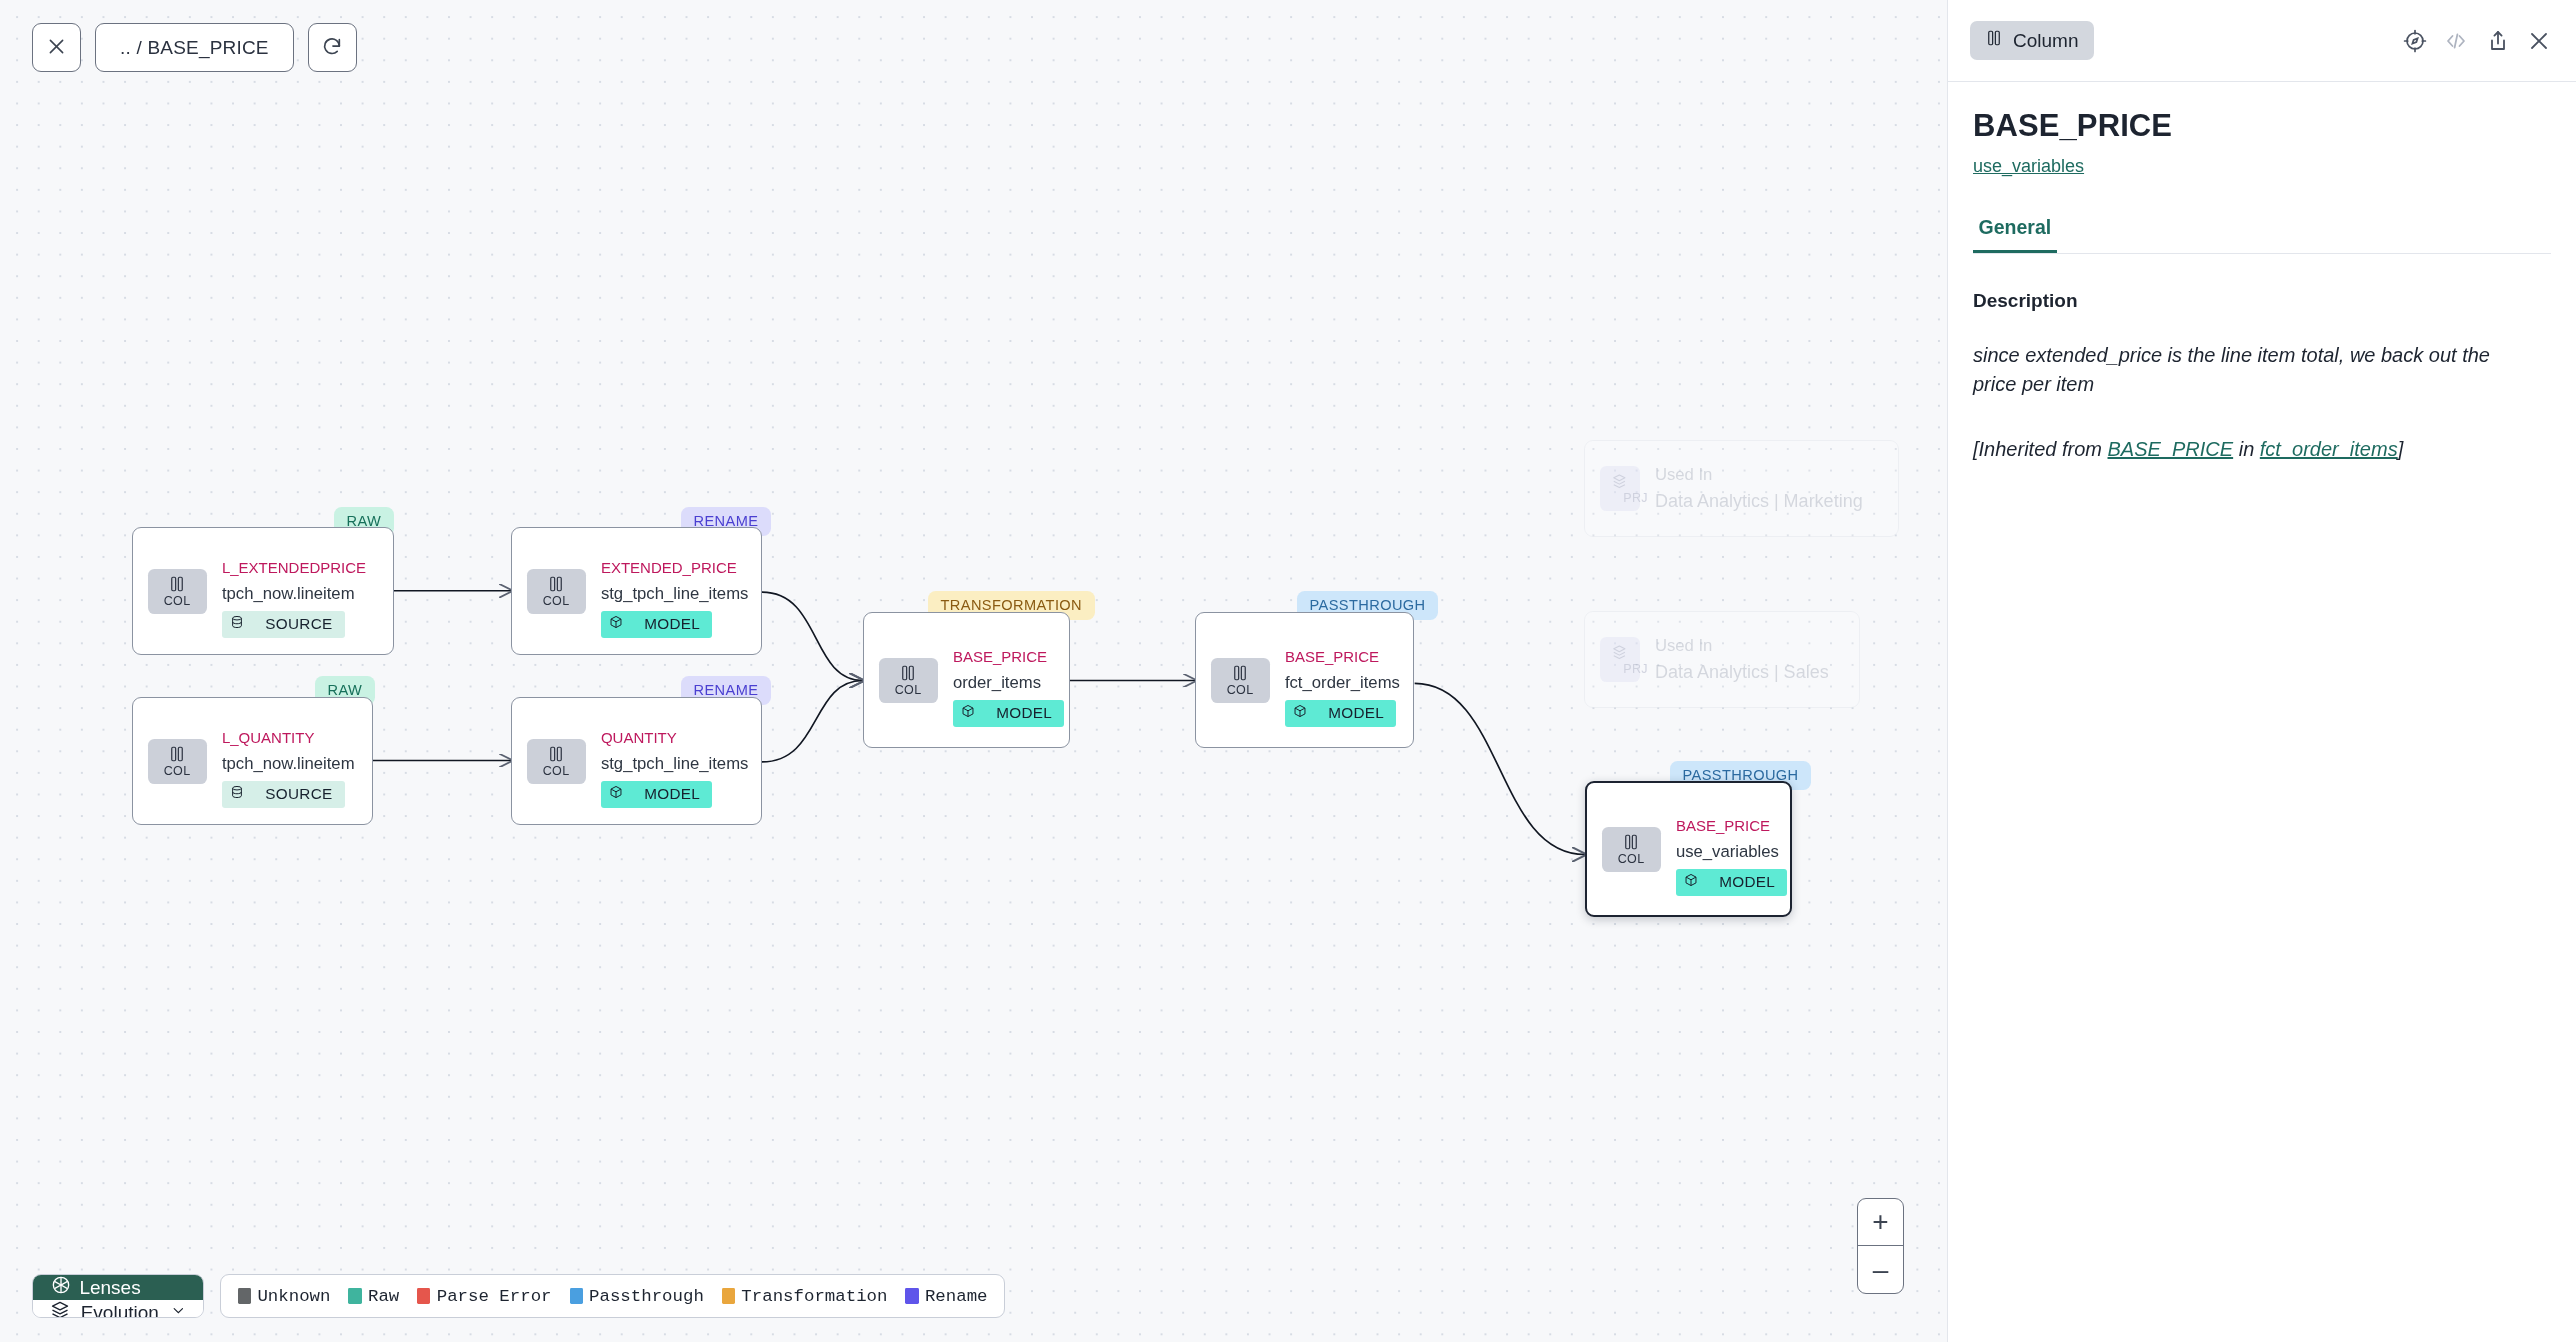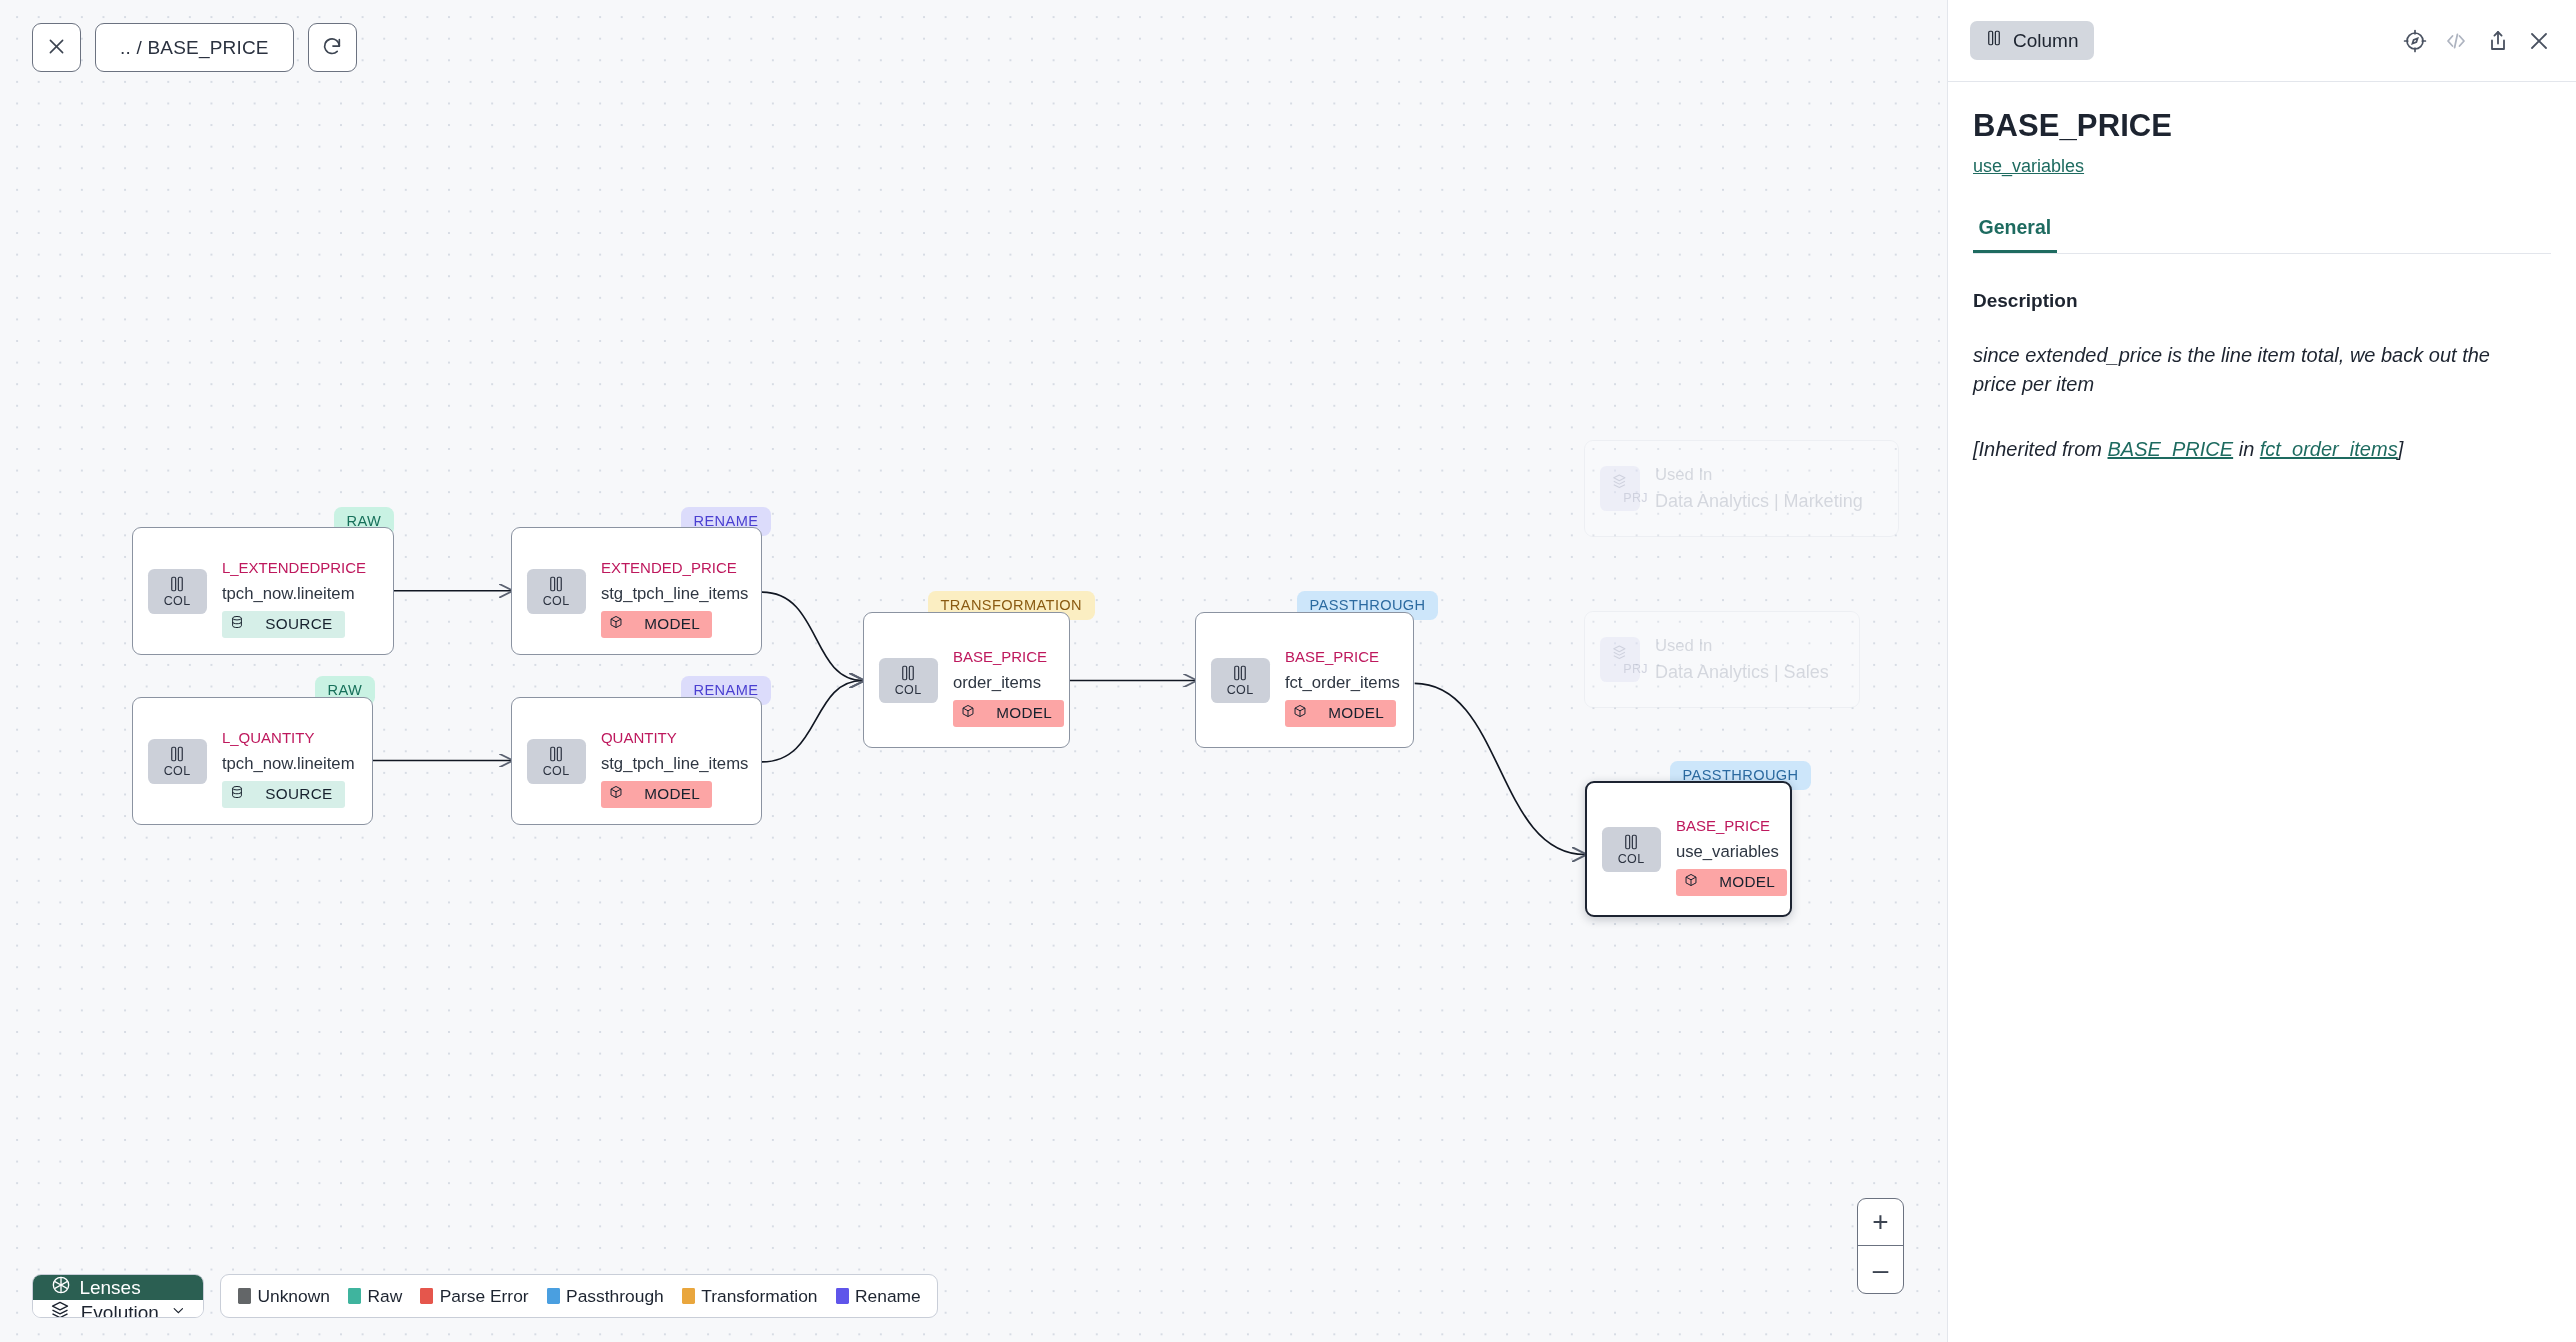--- a/index.html
+++ b/index.html
@@ -46,21 +46,21 @@
   }
   .node-icon .lbl { font-size: 12.5px; line-height: 1; margin-top: 2.1px; letter-spacing: 0.3px; }
   .node-body { display: flex; flex-direction: column; align-items: flex-start; padding-left: 15.3px; }
   .node-title { font-size: 15px; color: #be185d; line-height: 1.15; white-space: nowrap; margin-top: 15px; }
   .node-sub { font-size: 16.7px; color: #2e3642; margin-top: 7.7px; white-space: nowrap; }
   .chip {
     margin-top: 7px; display: inline-flex; align-items: center; gap: 21px;
     border-radius: 3px; padding: 4.2px 12px 4.2px 8.4px; font-size: 15.3px; letter-spacing: 0.3px;
   }
   .chip-source { background: #d6efe8; color: #17212e; }
-  .chip-model  { background: #fca5a5; color: #17212e; }
+  .chip-model  { background: #5eead4; color: #17212e; }
 
   .tag {
     position: absolute; z-index: 18; border-radius: 7.7px;
     padding: 6.3px 12.5px; font-size: 14.6px; letter-spacing: 0.4px; white-space: nowrap;
   }
   .tag-raw   { background: #c9f2e3; color: #16705a; }
   .tag-ren   { background: #dcdcfb; color: #4a3fd1; }
   .tag-trn   { background: #fbeec2; color: #8a5a12; }
   .tag-pass  { background: #cde6fa; color: #2b6aa0; }
 
@@ -85,21 +85,21 @@
   
   #bottombar { position: absolute; left: 32px; bottom: 25px; display: flex; align-items: center; gap: 16px; z-index: 40; }
   .pillgroup { display: flex; align-items: stretch; border: 1.1px solid #c9ced8; border-radius: 9px; overflow: hidden; height: 44px; background: #fff; flex-direction: column; }
   .lenses {
     background: #2b5f52; color: #ffffff; display: flex; align-items: center; gap: 8.4px;
     padding: 0 18px; font-size: 19px; cursor: pointer;
   }
   .evolution { background: #fff; color: #1d2430; display: flex; align-items: center; gap: 11px; padding: 0 16.7px; font-size: 19px; cursor: pointer; }
   .legend {
     display: flex; align-items: center; gap: 18px; height: 44px;
-    border: 1.1px solid #c9ced8; border-radius: 9px; background: #fff; padding: 0 16.7px;
+    border: 1.1px solid #c9ced8; border-radius: 9px; background: #fff; padding: 0 16.7px; font-family: Liberation Mono, monospace;
   }
   .legend-item { display: flex; align-items: center; gap: 6.3px; font-size: 17.4px; color: #1d2430; white-space: nowrap; }
   .swatch { width: 13.2px; height: 16px; border-radius: 1.4px; flex: none; }
 
   
   #zoomctl {
     position: absolute; right: 43px; bottom: 49px; width: 47px;
     border: 1.1px solid #6b7280; border-radius: 9px; background: #fff; overflow: hidden; z-index: 40;
   }
   #zoomctl div {

